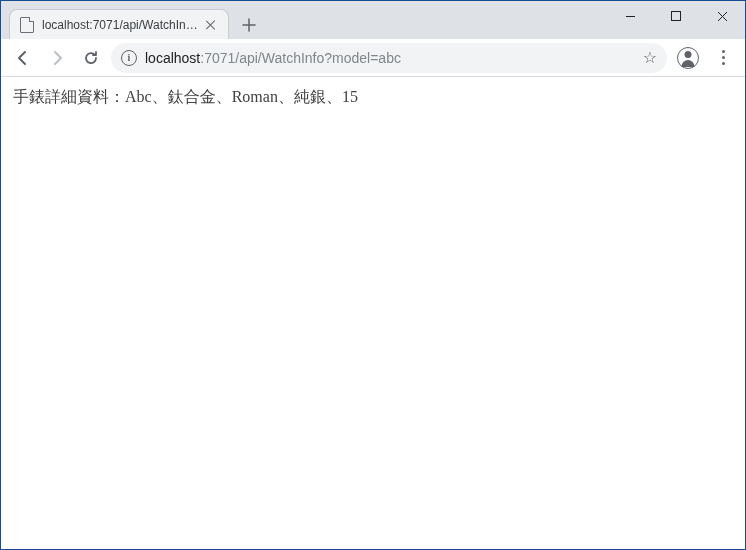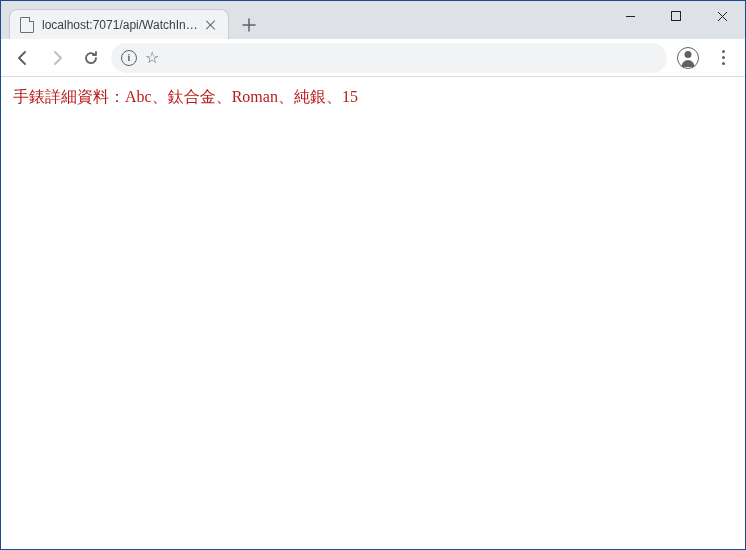--- a/index.html
+++ b/index.html
@@ -193,21 +193,21 @@
   }
   .menu-dots span {
     width: 3px; height: 3px;
     background: #5f6368;
     border-radius: 50%;
   }
   .content {
     padding: 10px 12px;
     font-size: 16px;
     font-family: "Microsoft JhengHei", "PMingLiU", "SimSun", serif;
-    color: #b91c1c;
+    color: #404040;
   }
   svg { display: block; }
 </style>
 </head>
 <body>
 
 <div class="titlebar">
   <div class="tabs-area">
     <div class="tab">
       <span class="page-icon"></span>
@@ -250,20 +250,23 @@
         <path d="M7 3l6 6-6 6" fill="none" stroke="#bcc0c4" stroke-width="2" stroke-linecap="round" stroke-linejoin="round"></path>
       </svg>
   </div>
   <div class="nav-btn">
     <svg width="18" height="18" viewBox="0 0 18 18">
         <path d="M14 9a5 5 0 1 1-1.5-3.5M14 3v3h-3" fill="none" stroke="#5f6368" stroke-width="1.8" stroke-linecap="round" stroke-linejoin="round"></path>
       </svg>
   </div>
   <div class="omnibox">
     <span class="info-icon">i</span>
+    <span class="url-text">
+      <span class="url-host">localhost</span><span class="url-path">:7071/api/WatchInfo?model=abc</span>
+    </span>
     <span class="star-icon">☆</span>
   </div>
   <div class="avatar"></div>
   <div class="menu-dots">
     <span></span>
       <span></span>
       <span></span>
   </div>
 </div>
 

